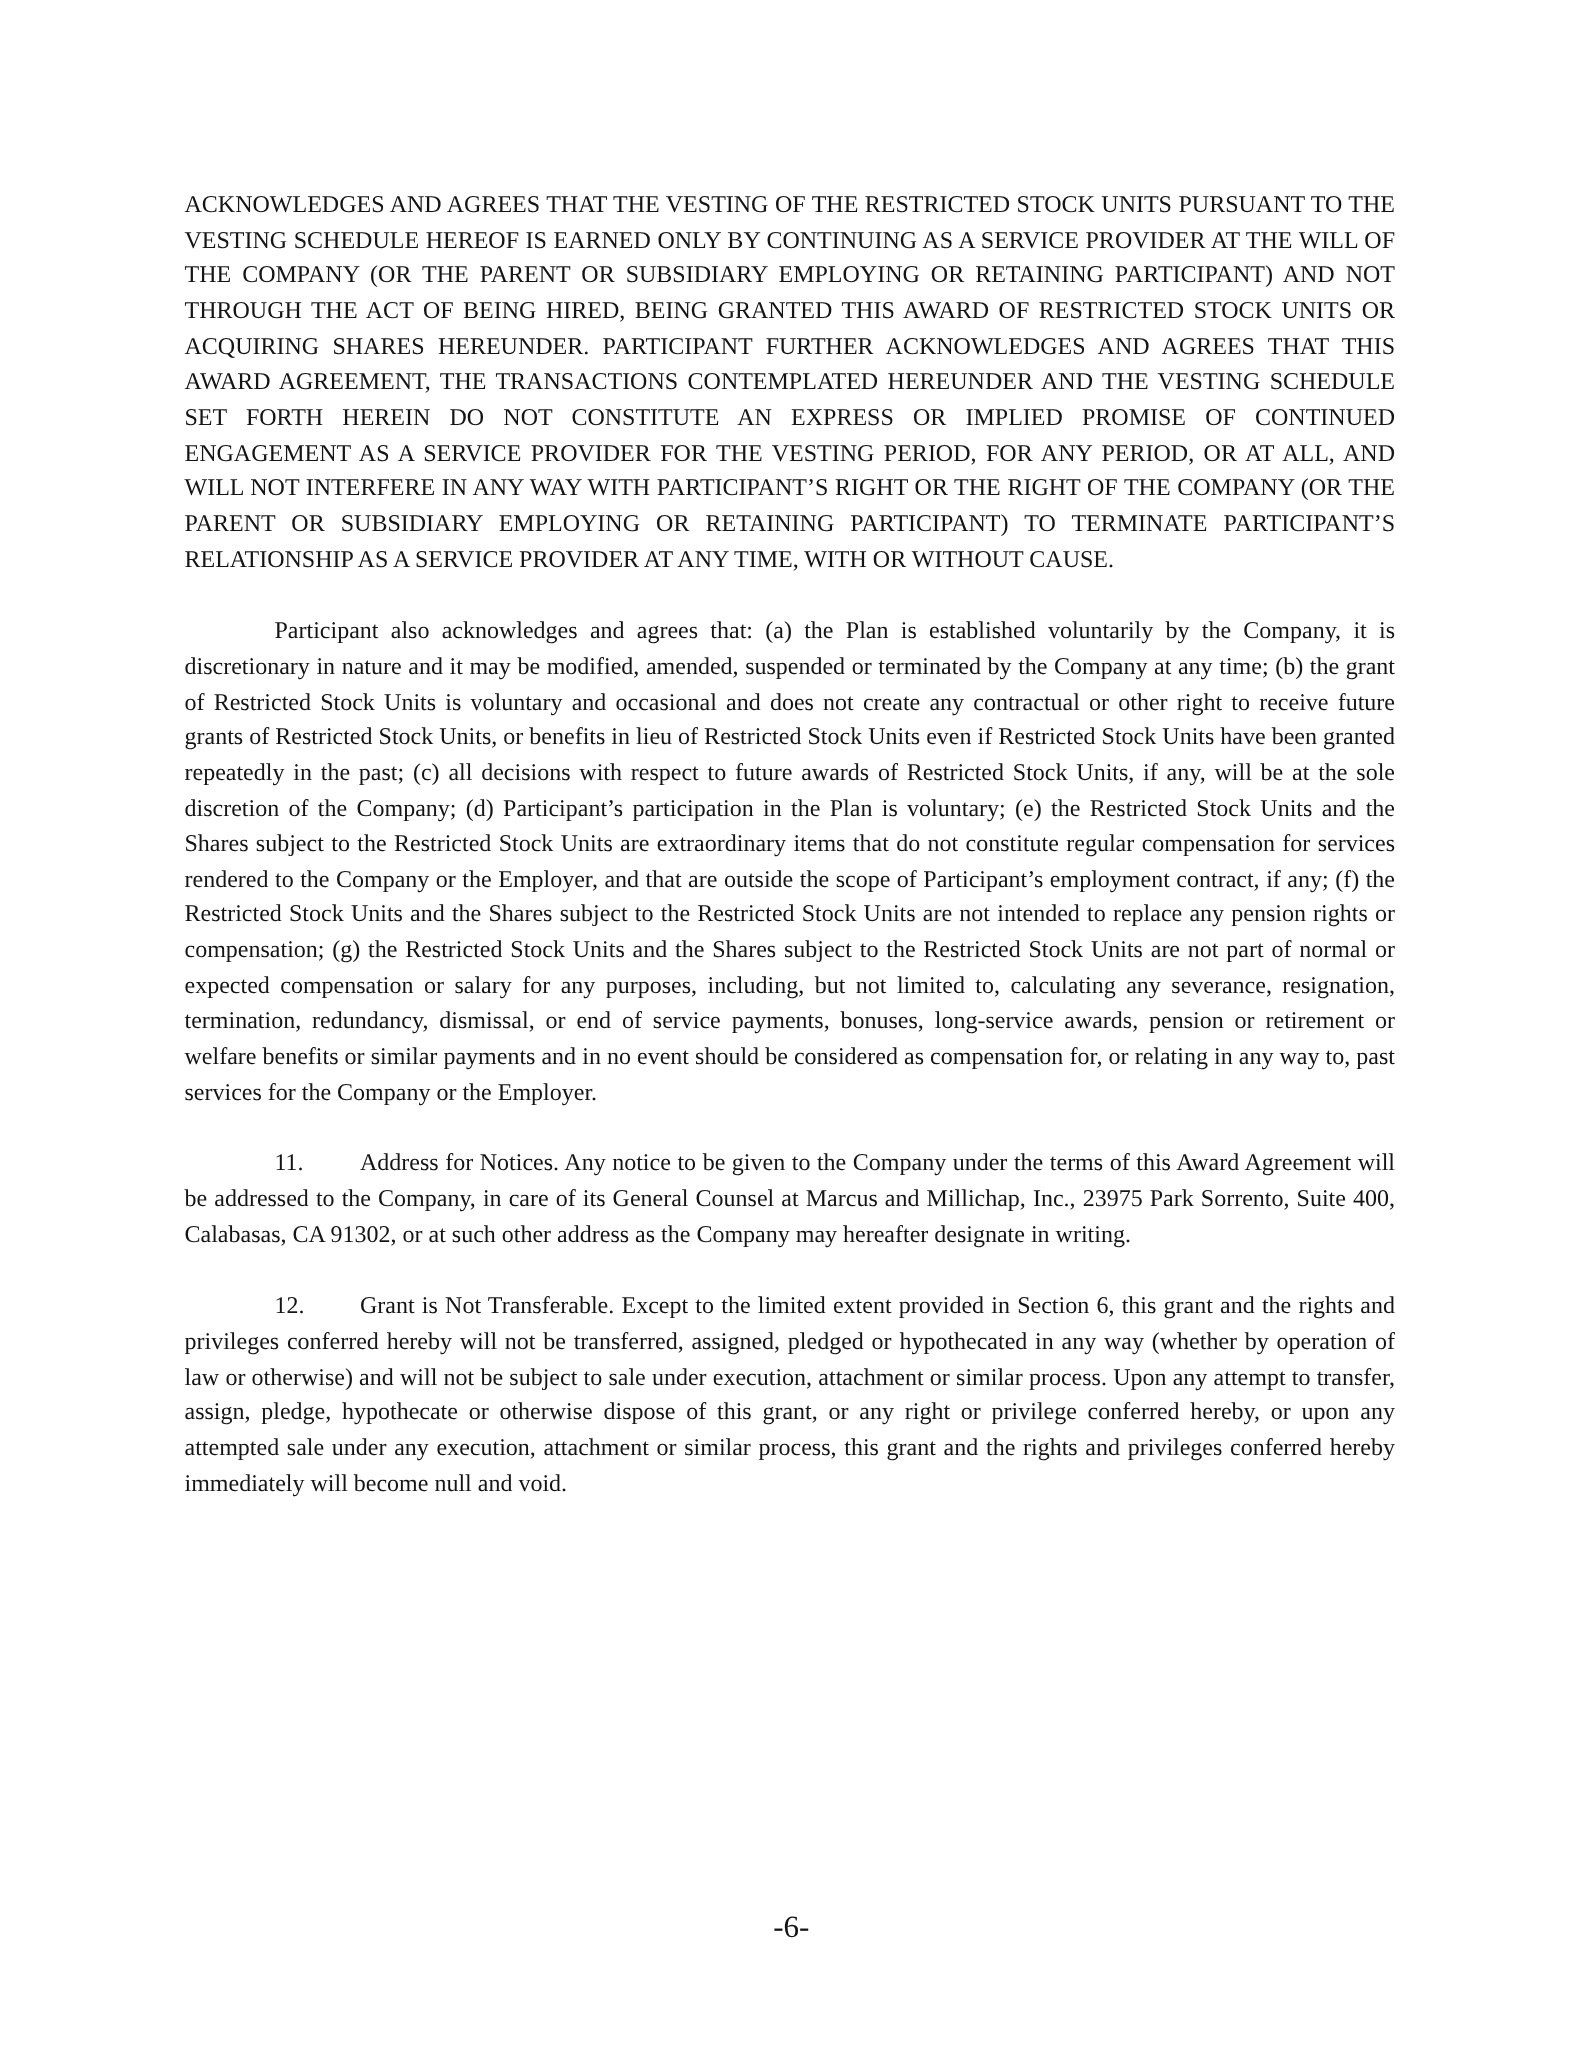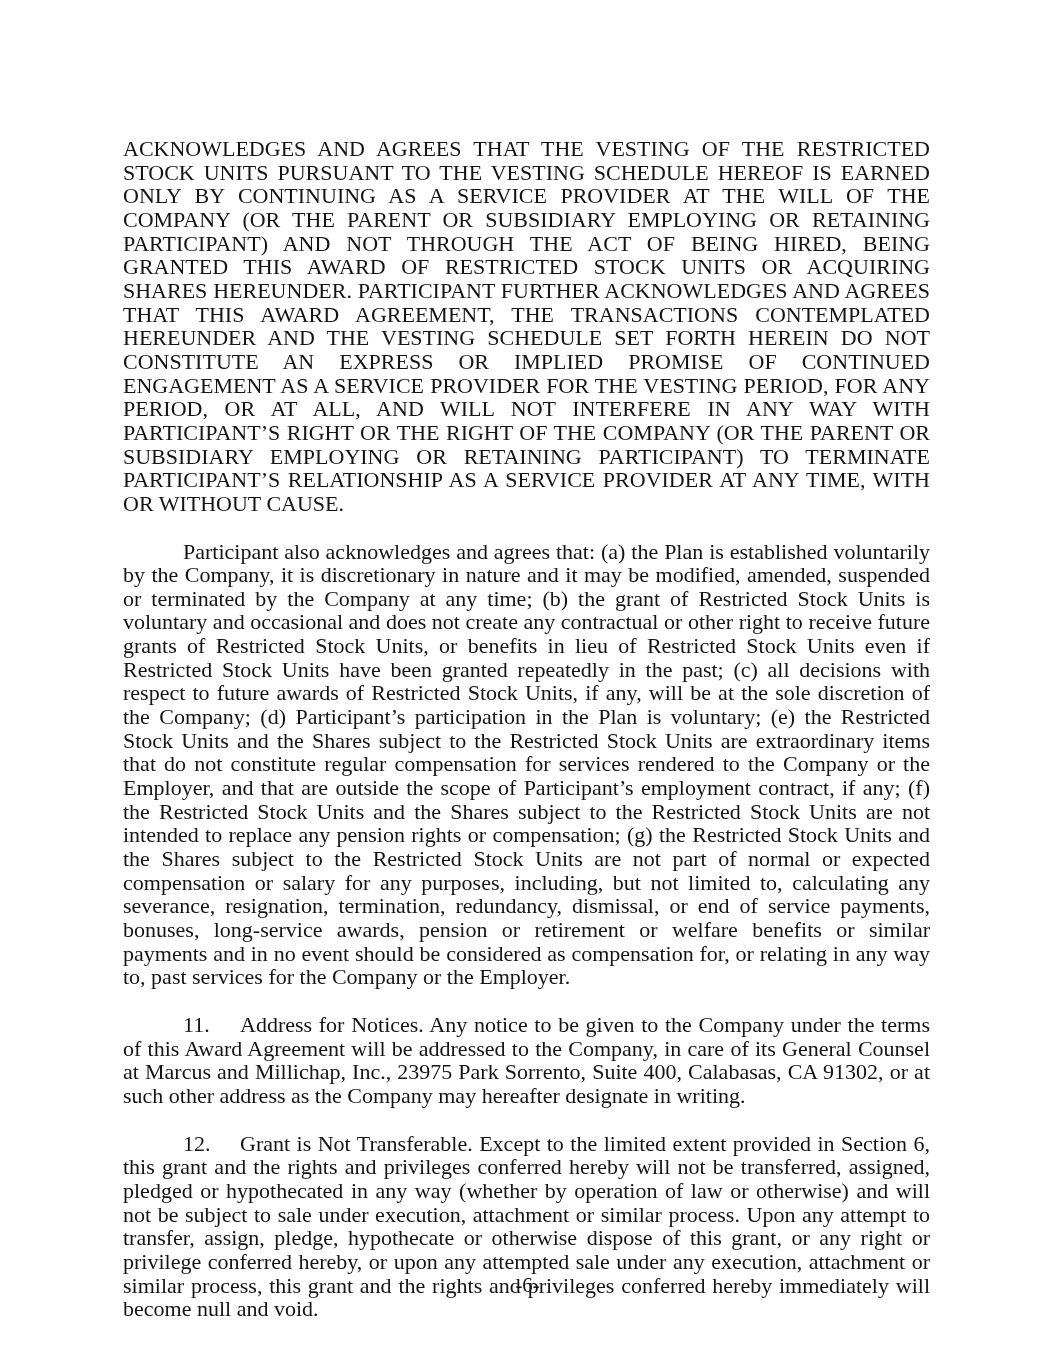--- a/index.html
+++ b/index.html
@@ -18,23 +18,23 @@
   .page {
     position: absolute;
     left: 0; top: 0;
     width: 1055px;
     height: 1365px;
     background: #ffffff;
   }
   .content {
     position: absolute;
     left: 123px;
-    top: 137px;
+    top: 125px;
     width: 807px;
-    font-size: 22px;
+    font-size: 16px;
     line-height: 23.65px;
     text-align: justify;
   }
   p.para {
     margin: 0 0 24px 0;
     padding: 0;
   }
   p.para:last-child {
     margin-bottom: 16px;
   }

